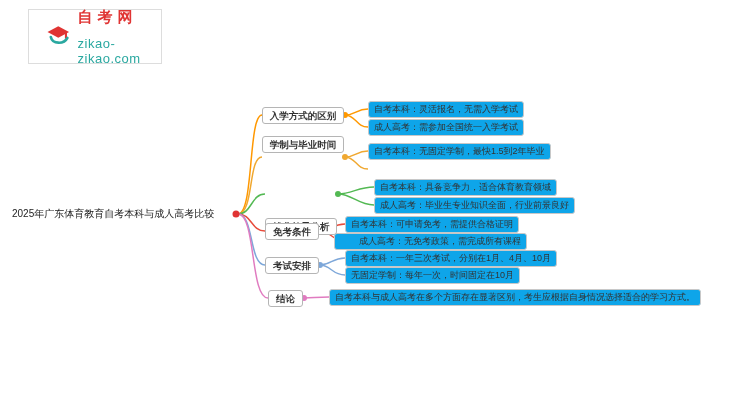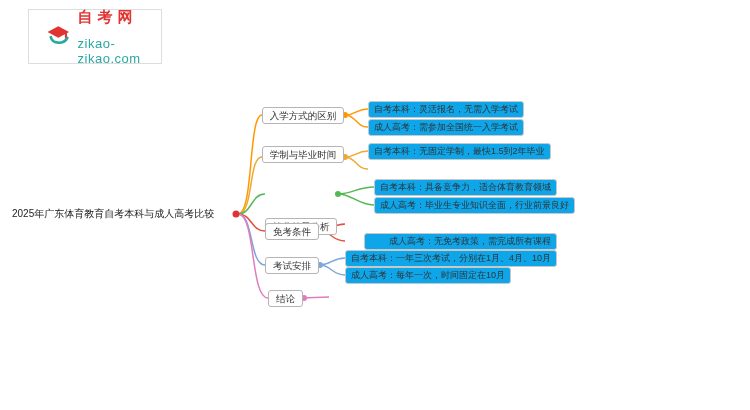--- a/index.html
+++ b/index.html
@@ -14,21 +14,21 @@
   .logo-title { color:#e03433; font-size:15px; font-weight:bold; letter-spacing:5px; line-height:18px; }
   .logo-url { color:#2aa8a0; font-size:13px; letter-spacing:0.5px; margin-top:10px; }
 
   
   svg.wires { position:absolute; left:0; top:0; z-index:1; }
 
   
   .node { position:absolute; white-space:nowrap; color:#333; z-index:2; }
   .root-label { font-size:10px; color:#222; }
   .branch { border:1px solid #b5b5b5; border-radius:3px; background:#fff;
-            font-size:9.5px; font-weight:400; text-align:center;
+            font-size:9.5px; font-weight:700; text-align:center;
             height:15px; line-height:15px; box-sizing:content-box; }
   .leaf { border:1px solid #c8c8c8; border-radius:3px; background:#0ea5e9;
           font-size:9px; line-height:13px; padding:1px 5px; color:#333; }
 </style>
 </head>
 <body>
 
 <div class="stage">
 
   <div class="logo-box">
@@ -74,33 +74,35 @@
     <circle cx="345" cy="157" r="3" fill="#f0a830"></circle>
     <circle cx="338" cy="194" r="3" fill="#53b953"></circle>
     <circle cx="320" cy="231" r="3" fill="#e74c3c"></circle>
     <circle cx="320" cy="265" r="3" fill="#7da7d9"></circle>
     <circle cx="304" cy="298" r="3" fill="#e07bc0"></circle>
   </svg>
 
   <div class="node root-label" style="left:12px; top:207px;">2025年广东体育教育自考本科与成人高考比较</div>
 
   <div class="node branch" style="left:262px; top:107px; width:80px;">入学方式的区别</div>
-  <div class="node branch" style="left:262px; top:146px; width:80px;">学制与毕业时间</div>
+  <div class="node branch" style="left:262px; top:136px; width:80px;">学制与毕业时间</div>
   <div class="node branch" style="left:265px; top:186px; width:70px;margin-top:32px;">就业前景分析</div>
   <div class="node branch" style="left:265px; top:223px; width:52px;">免考条件</div>
   <div class="node branch" style="left:265px; top:257px; width:52px;">考试安排</div>
   <div class="node branch" style="left:268px; top:290px; width:33px;text-align:center;">结论</div>
 
   <div class="node leaf" style="left:368px; top:101px;">自考本科：灵活报名，无需入学考试</div>
   <div class="node leaf" style="left:368px; top:119px;">成人高考：需参加全国统一入学考试</div>
 
   <div class="node leaf" style="left:368px; top:143px;">自考本科：无固定学制，最快1.5到2年毕业</div>
 
   <div class="node leaf" style="left:374px; top:179px;">自考本科：具备竞争力，适合体育教育领域</div>
   <div class="node leaf" style="left:374px; top:197px;">成人高考：毕业生专业知识全面，行业前景良好</div>
 
-  <div class="node leaf" style="left:364px; top:233px;padding-left:24px;">成人高考：无免考政策，需完成所有课程</div>
+  <div class="node leaf" style="left:345px; top:216px;">自考本科：可申请免考，需提供合格证明</div>
+  <div class="node leaf" style="left:334px; top:233px;padding-left:24px;">成人高考：无免考政策，需完成所有课程</div>
 
   <div class="node leaf" style="left:345px; top:250px;">自考本科：一年三次考试，分别在1月、4月、10月</div>
-  <div class="node leaf" style="left:345px; top:267px;">成人高考：每年一次，时间固定在10月</div>
+  <div class="node leaf" style="left:345px; top:267px;">无固定学制：每年一次，时间固定在10月</div>
 
+  <div class="node leaf" style="left:329px; top:289px;">自考本科与成人高考在多个方面存在显著区别，考生应根据自身情况选择适合的学习方式。</div>
 
 </div>
 
 </body></html>

